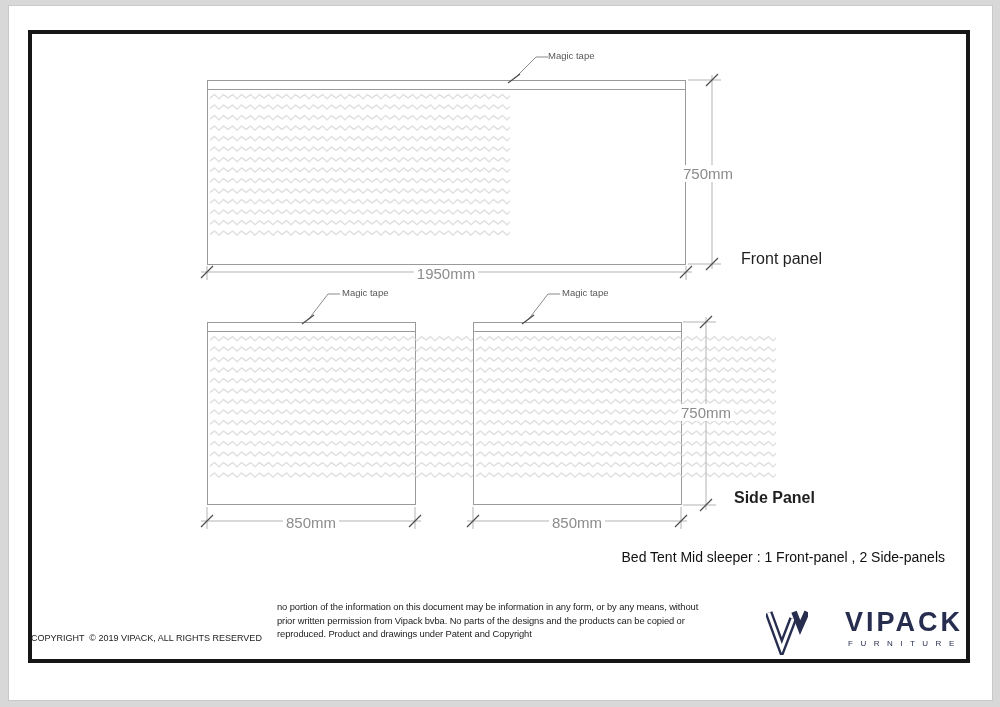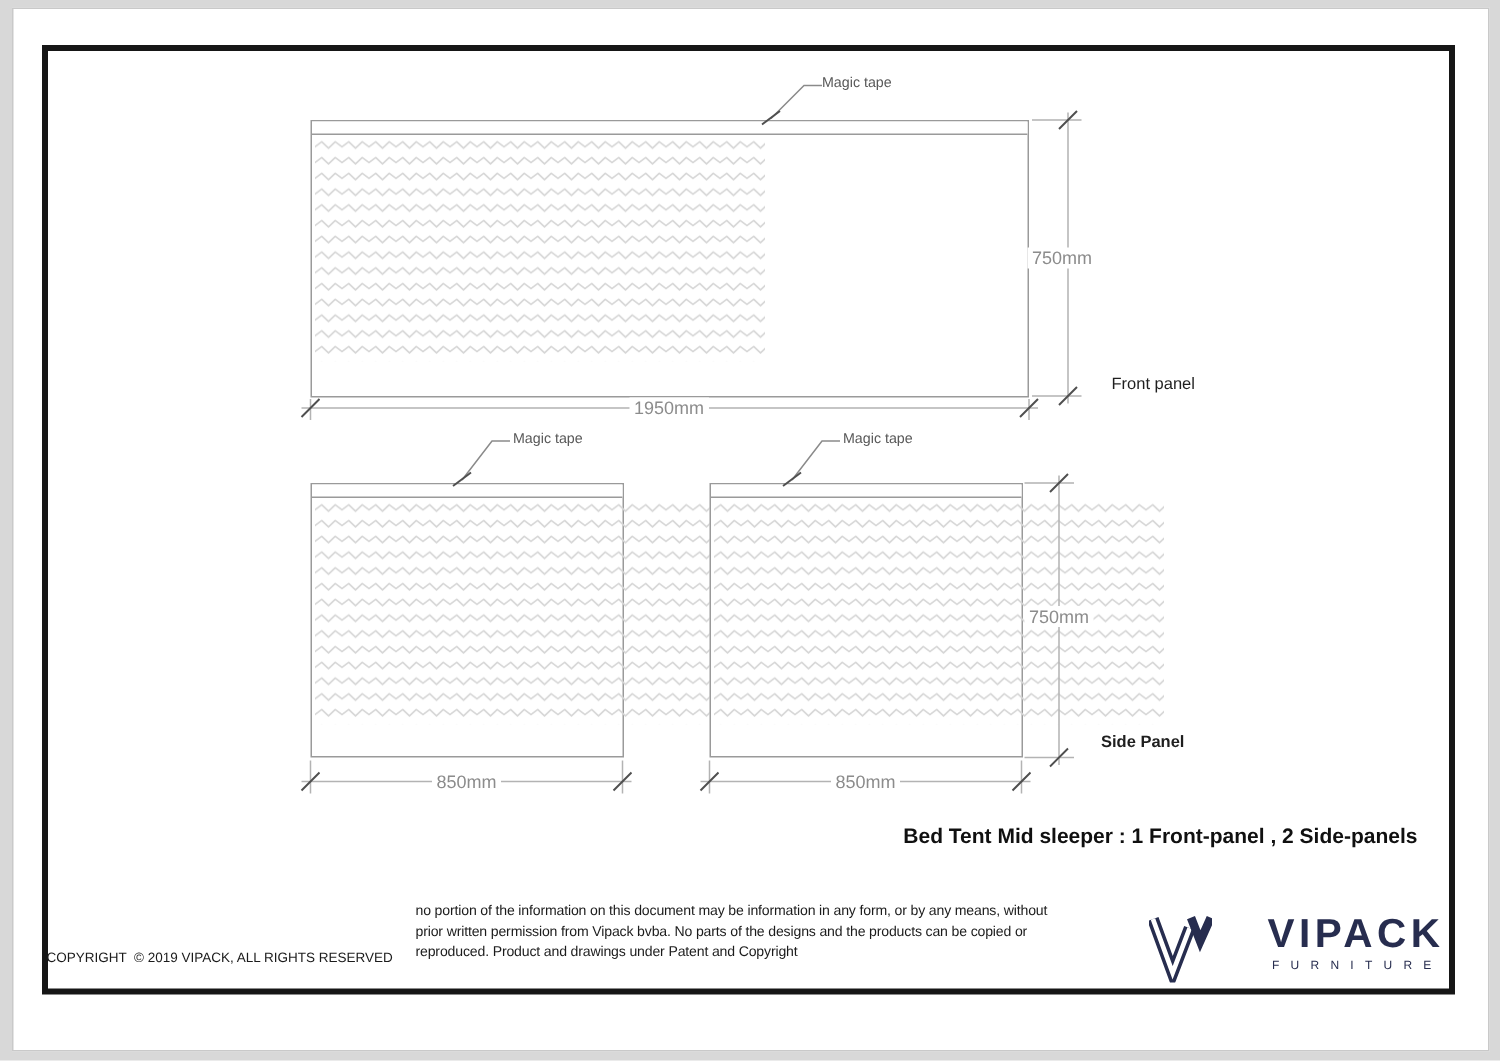--- a/index.html
+++ b/index.html
@@ -19,31 +19,31 @@
   .dim-line{stroke:#b3b3b3;stroke-width:1;fill:none;}
   .tick{stroke:#4f4f4f;stroke-width:1.3;fill:none;}
   .leader{stroke:#8a8a8a;stroke-width:1;fill:none;}
 
   .label{position:absolute;white-space:pre;}
   .tape-label{font-size:9.5px;color:#585858;}
   #tape-front{left:548px;top:50px;}
   #tape-side-left{left:342px;top:287px;}
   #tape-side-right{left:562px;top:287px;}
 
-  .dim-label{font-size:12px;color:#8c8c8c;background:#fff;padding:0 3px;}
+  .dim-label{font-size:15px;color:#8c8c8c;background:#fff;padding:0 3px;}
   #dim-front-height{left:708px;top:165px;transform:translateX(-50%);}
   #dim-front-width{left:446px;top:265px;transform:translateX(-50%);}
   #dim-side-height{left:706px;top:404px;transform:translateX(-50%);}
   #dim-side-left-width{left:311px;top:514px;transform:translateX(-50%);}
   #dim-side-right-width{left:577px;top:514px;transform:translateX(-50%);}
 
-  .panel-label{font-size:11px;color:#1f1f1f;}
+  .panel-label{font-size:16px;color:#1f1f1f;}
   #front-panel-label{left:741px;top:250px;}
   #side-panel-label{left:734px;top:489px;font-weight:bold;}
-  #summary{right:55px;top:549px;font-size:14px;color:#101010;font-weight:bold;}
+  #summary{right:55px;top:549px;font-size:14px;color:#101010;}
 
   #copyright{left:31px;top:633px;font-size:9px;color:#1b1b1b;}
   #legal{position:absolute;left:277px;top:600px;font-size:9.4px;line-height:13.6px;color:#1b1b1b;letter-spacing:-0.1px;}
   #legal div{white-space:nowrap;}
 
   #logo{position:absolute;left:766px;top:607px;display:flex;align-items:flex-start;gap:25px;}
   #logo-mark{width:42px;height:48px;}
   #logo-text{margin-left:12px;}
   #brand{font-size:27px;font-weight:bold;color:#272d4f;letter-spacing:3px;line-height:30px;}
   #tagline{font-size:8px;color:#272d4f;letter-spacing:7.5px;margin-top:2px;padding-left:3px;}

